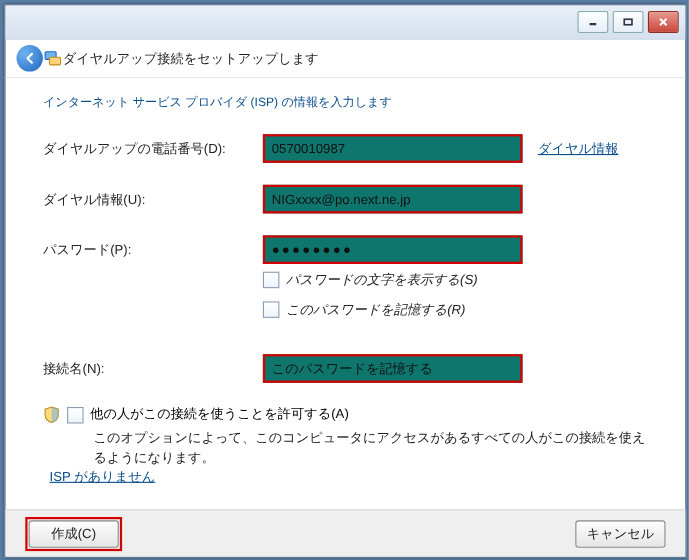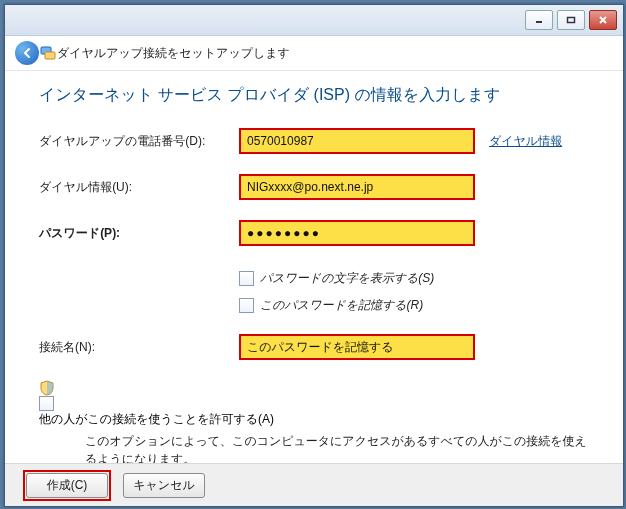--- a/index.html
+++ b/index.html
@@ -7,35 +7,35 @@
   .titlebar{height:30px;background:linear-gradient(#e9eff7,#d6e1ef);border-bottom:1px solid #bcd;display:flex;align-items:center;justify-content:flex-end;padding:0 6px;gap:4px;}
   .titlebtn{width:26px;height:18px;border:1px solid #8aa;border-radius:2px;background:linear-gradient(#fdfdfd,#e6eef7);display:flex;align-items:center;justify-content:center;}
   .titlebtn.close{background:linear-gradient(#e89a8f,#c9463a);border-color:#8c2f26;}
   .titlebtn svg{display:block;}
   .header{height:34px;display:flex;align-items:center;gap:0;padding:0 10px;border-bottom:1px solid #e2e6ec;}
   .back{width:24px;height:24px;border-radius:50%;background:radial-gradient(circle at 30% 30%,#6fb3ef,#1e66c1);display:flex;align-items:center;justify-content:center;}
   .back svg{display:block;}
   .hicon{width:18px;height:18px;display:flex;align-items:center;justify-content:center;}
   .htitle{color:#222;}
   .body{position:relative;padding:10px 34px 0 34px;height:calc(100% - 30px - 34px - 42px);}
-  .instr{color:#0a4e8c;font-size:16px;margin:4px 0 22px 0;}
+  .instr{color:#0a4e8c;font-size:11px;margin:4px 0 22px 0;}
   .row{display:flex;align-items:center;min-height:26px;margin-bottom:20px;}
-  .row.tight{margin-bottom:24px;font-weight:bold;}
+  .row.tight{margin-bottom:6px;}
   .lbl{width:200px;color:#222;}
-  .field{width:220px;height:22px;border:2px solid #d40000;background:#fde047;padding:0 6px;display:flex;align-items:center;color:#111;}
+  .field{width:220px;height:22px;border:2px solid #d40000;background:#0f766e;padding:0 6px;display:flex;align-items:center;color:#111;}
   .fieldwrap{position:relative;width:232px;}
   .link{color:#0a4e8c;text-decoration:underline;cursor:pointer;}
   .diallink{margin-left:18px;text-align:right;}
   .cb{width:13px;height:13px;border:1px solid #8a9bb3;background:linear-gradient(#fff,#eef3fb);margin-right:6px;flex:none;}
   .cbrow{display:flex;align-items:center;margin-left:200px;margin-bottom:10px;color:#222;font-style:italic;}
-  .allow{display:flex;align-items:flex-start;margin:10px 0 4px 0;flex-direction:column;}
+  .allow{display:flex;align-items:flex-end;margin:10px 0 4px 0;}
   .shield{width:16px;height:16px;margin-right:6px;flex:none;}
   .note{margin-left:46px;color:#222;line-height:1.5;margin-bottom:0;}
   .noisp{margin-left:6px;}
-  .footer{position:absolute;left:0;right:0;bottom:0;height:42px;background:#efefef;border-top:1px solid #d7d7d7;display:flex;align-items:center;justify-content:flex-start;gap:12px;padding:0 18px;}
+  .footer{position:absolute;left:0;right:0;bottom:0;height:42px;background:#efefef;border-top:1px solid #d7d7d7;display:flex;align-items:center;justify-content:space-between;gap:12px;padding:0 18px;}
   .btn{min-width:80px;height:23px;border:1px solid #8a8a8a;border-radius:3px;background:linear-gradient(#fdfdfd,#e6e6e6);display:flex;align-items:center;justify-content:center;color:#222;cursor:pointer;}
   .primarywrap{border:2px solid #d40000;padding:1px;}
   .pw-dots{font-family:Arial;letter-spacing:2px;}
 </style>
 </head>
 <body>
 
 <div class="window">
 
   <div class="titlebar">
@@ -100,21 +100,21 @@
         <div class="field">
           <span class="pw-dots">●●●●●●●●</span>
         </div>
       </div>
     </div>
 
     <div class="cbrow">
       <div class="cb"></div>
       <span>パスワードの文字を表示する(S)</span>
     </div>
-    <div class="cbrow" style="margin-bottom:20px;">
+    <div class="cbrow" style="margin-bottom:32px;">
       <div class="cb"></div>
       <span>このパスワードを記憶する(R)</span>
     </div>
 
     <div class="row">
       <div class="lbl">接続名(N):</div>
       <div class="fieldwrap">
         <div class="field">
           <span>このパスワードを記憶する</span>
         </div>

